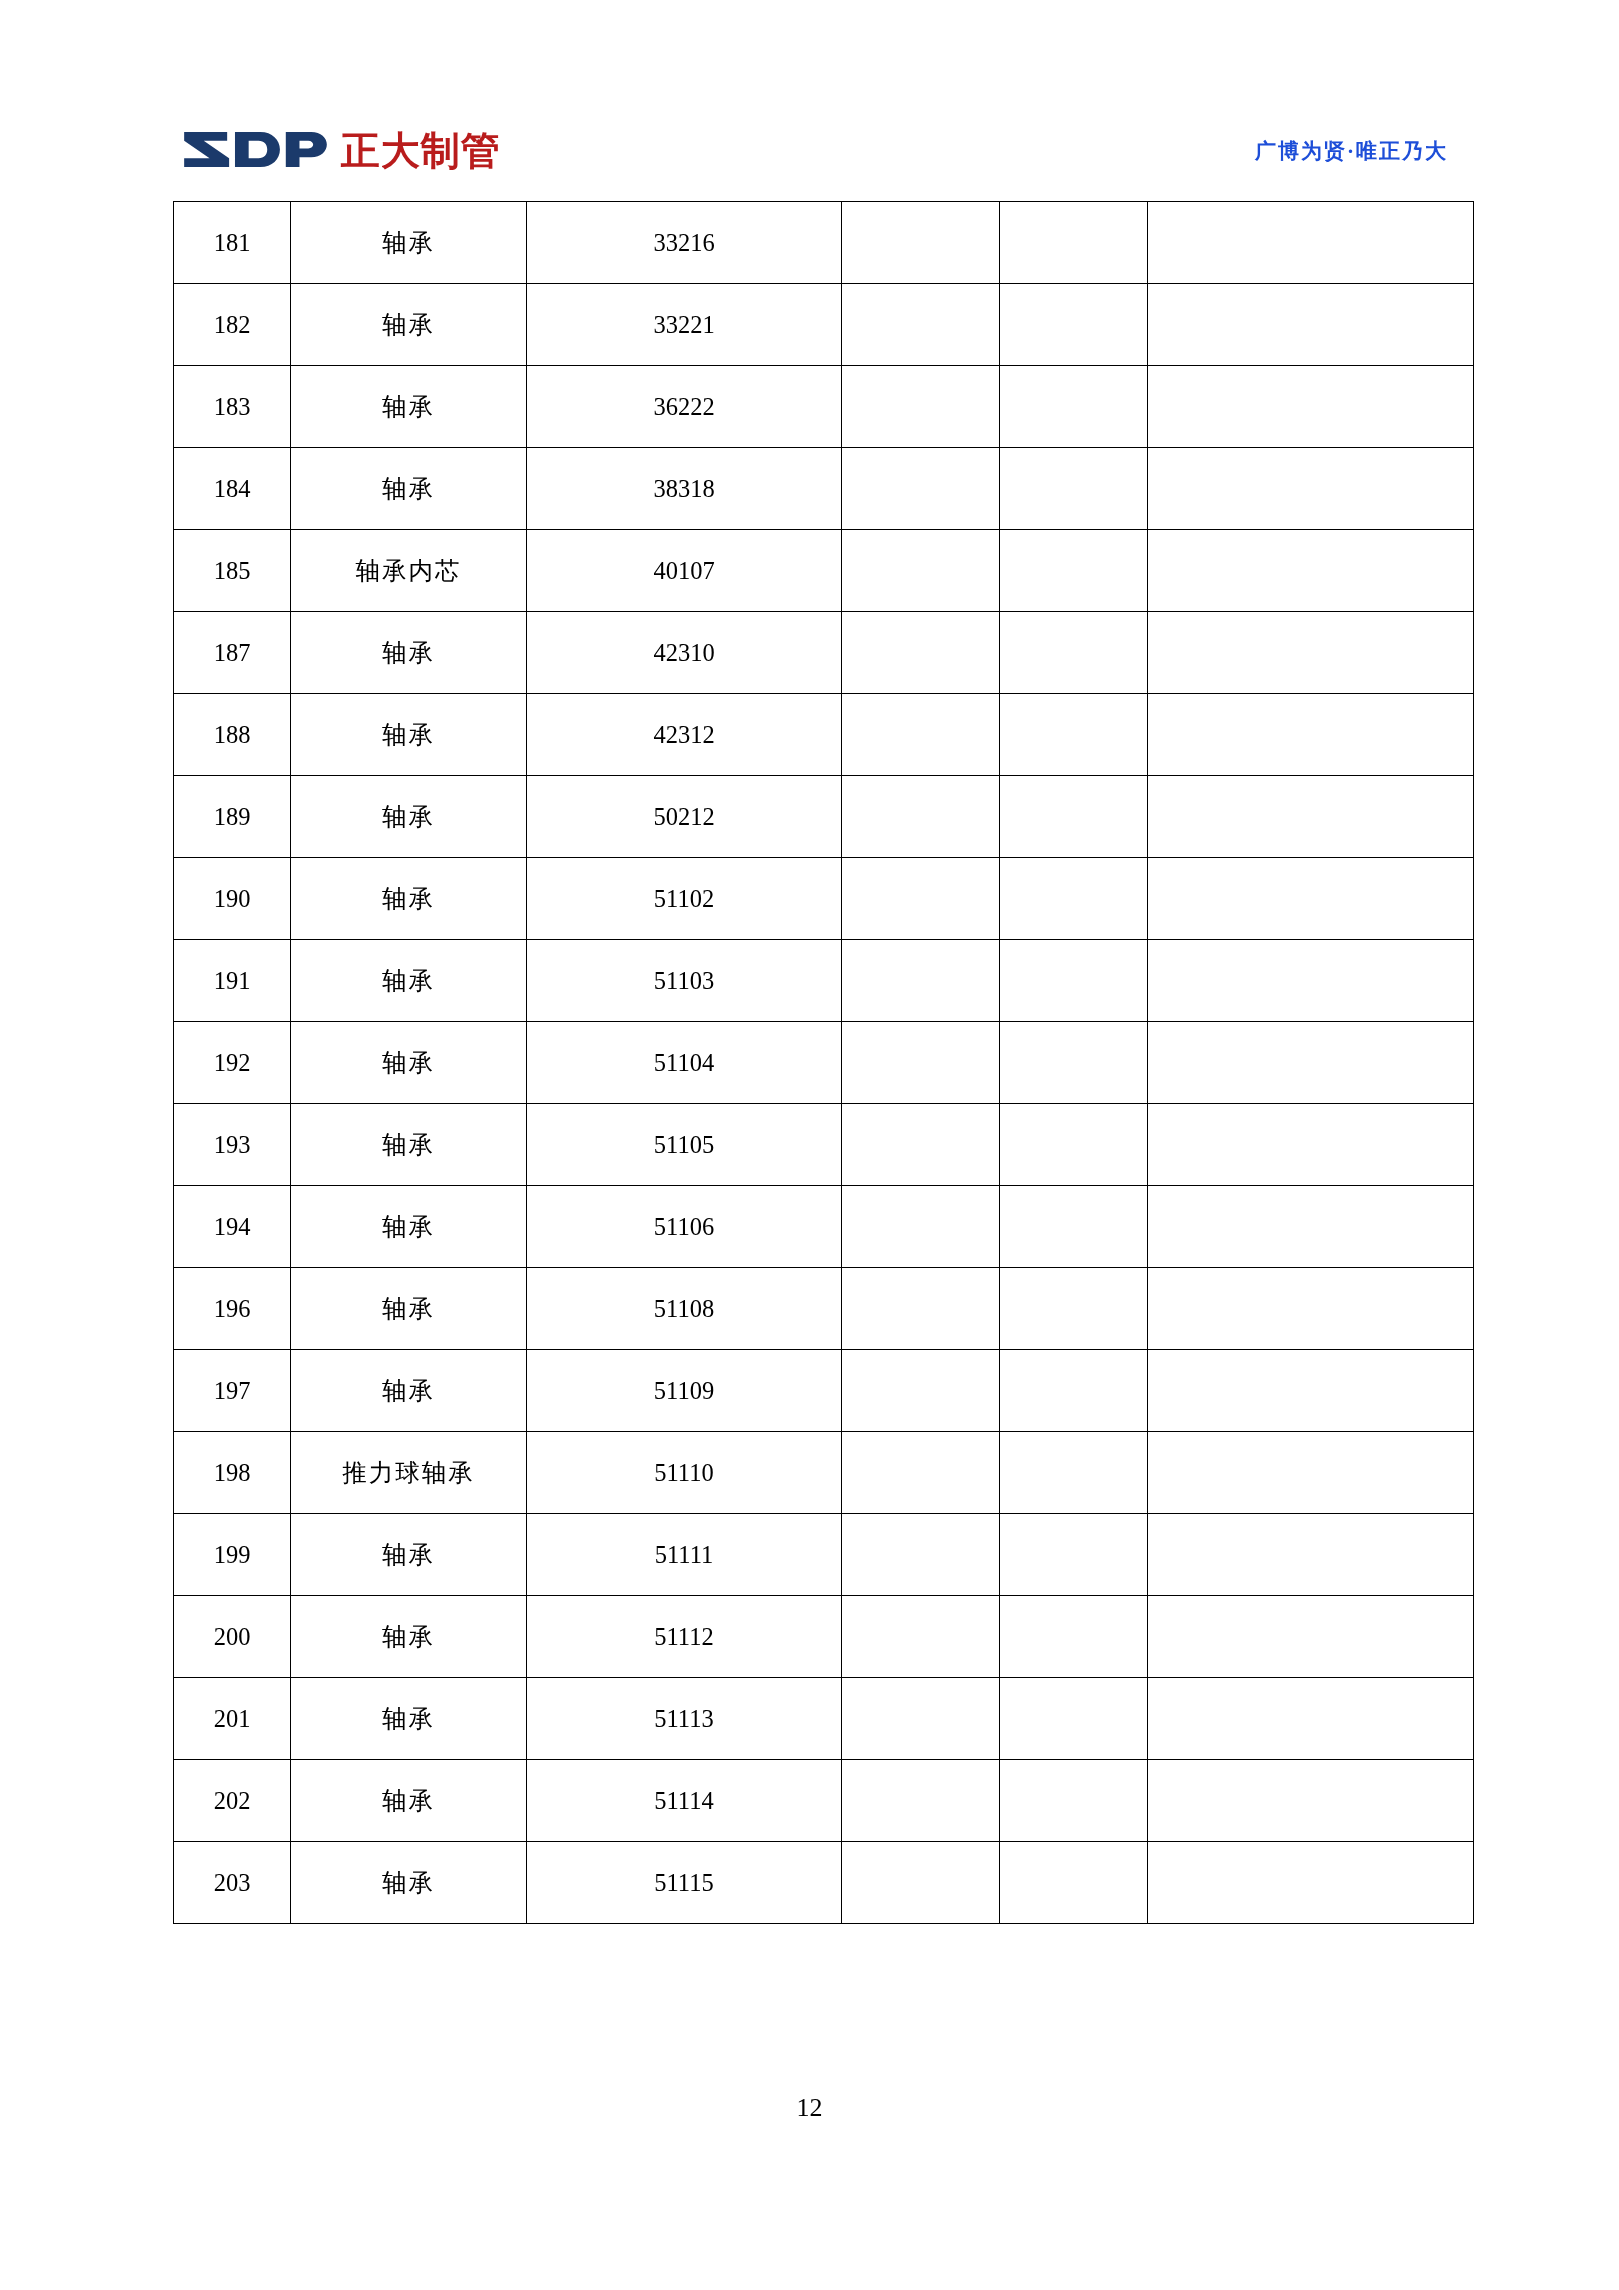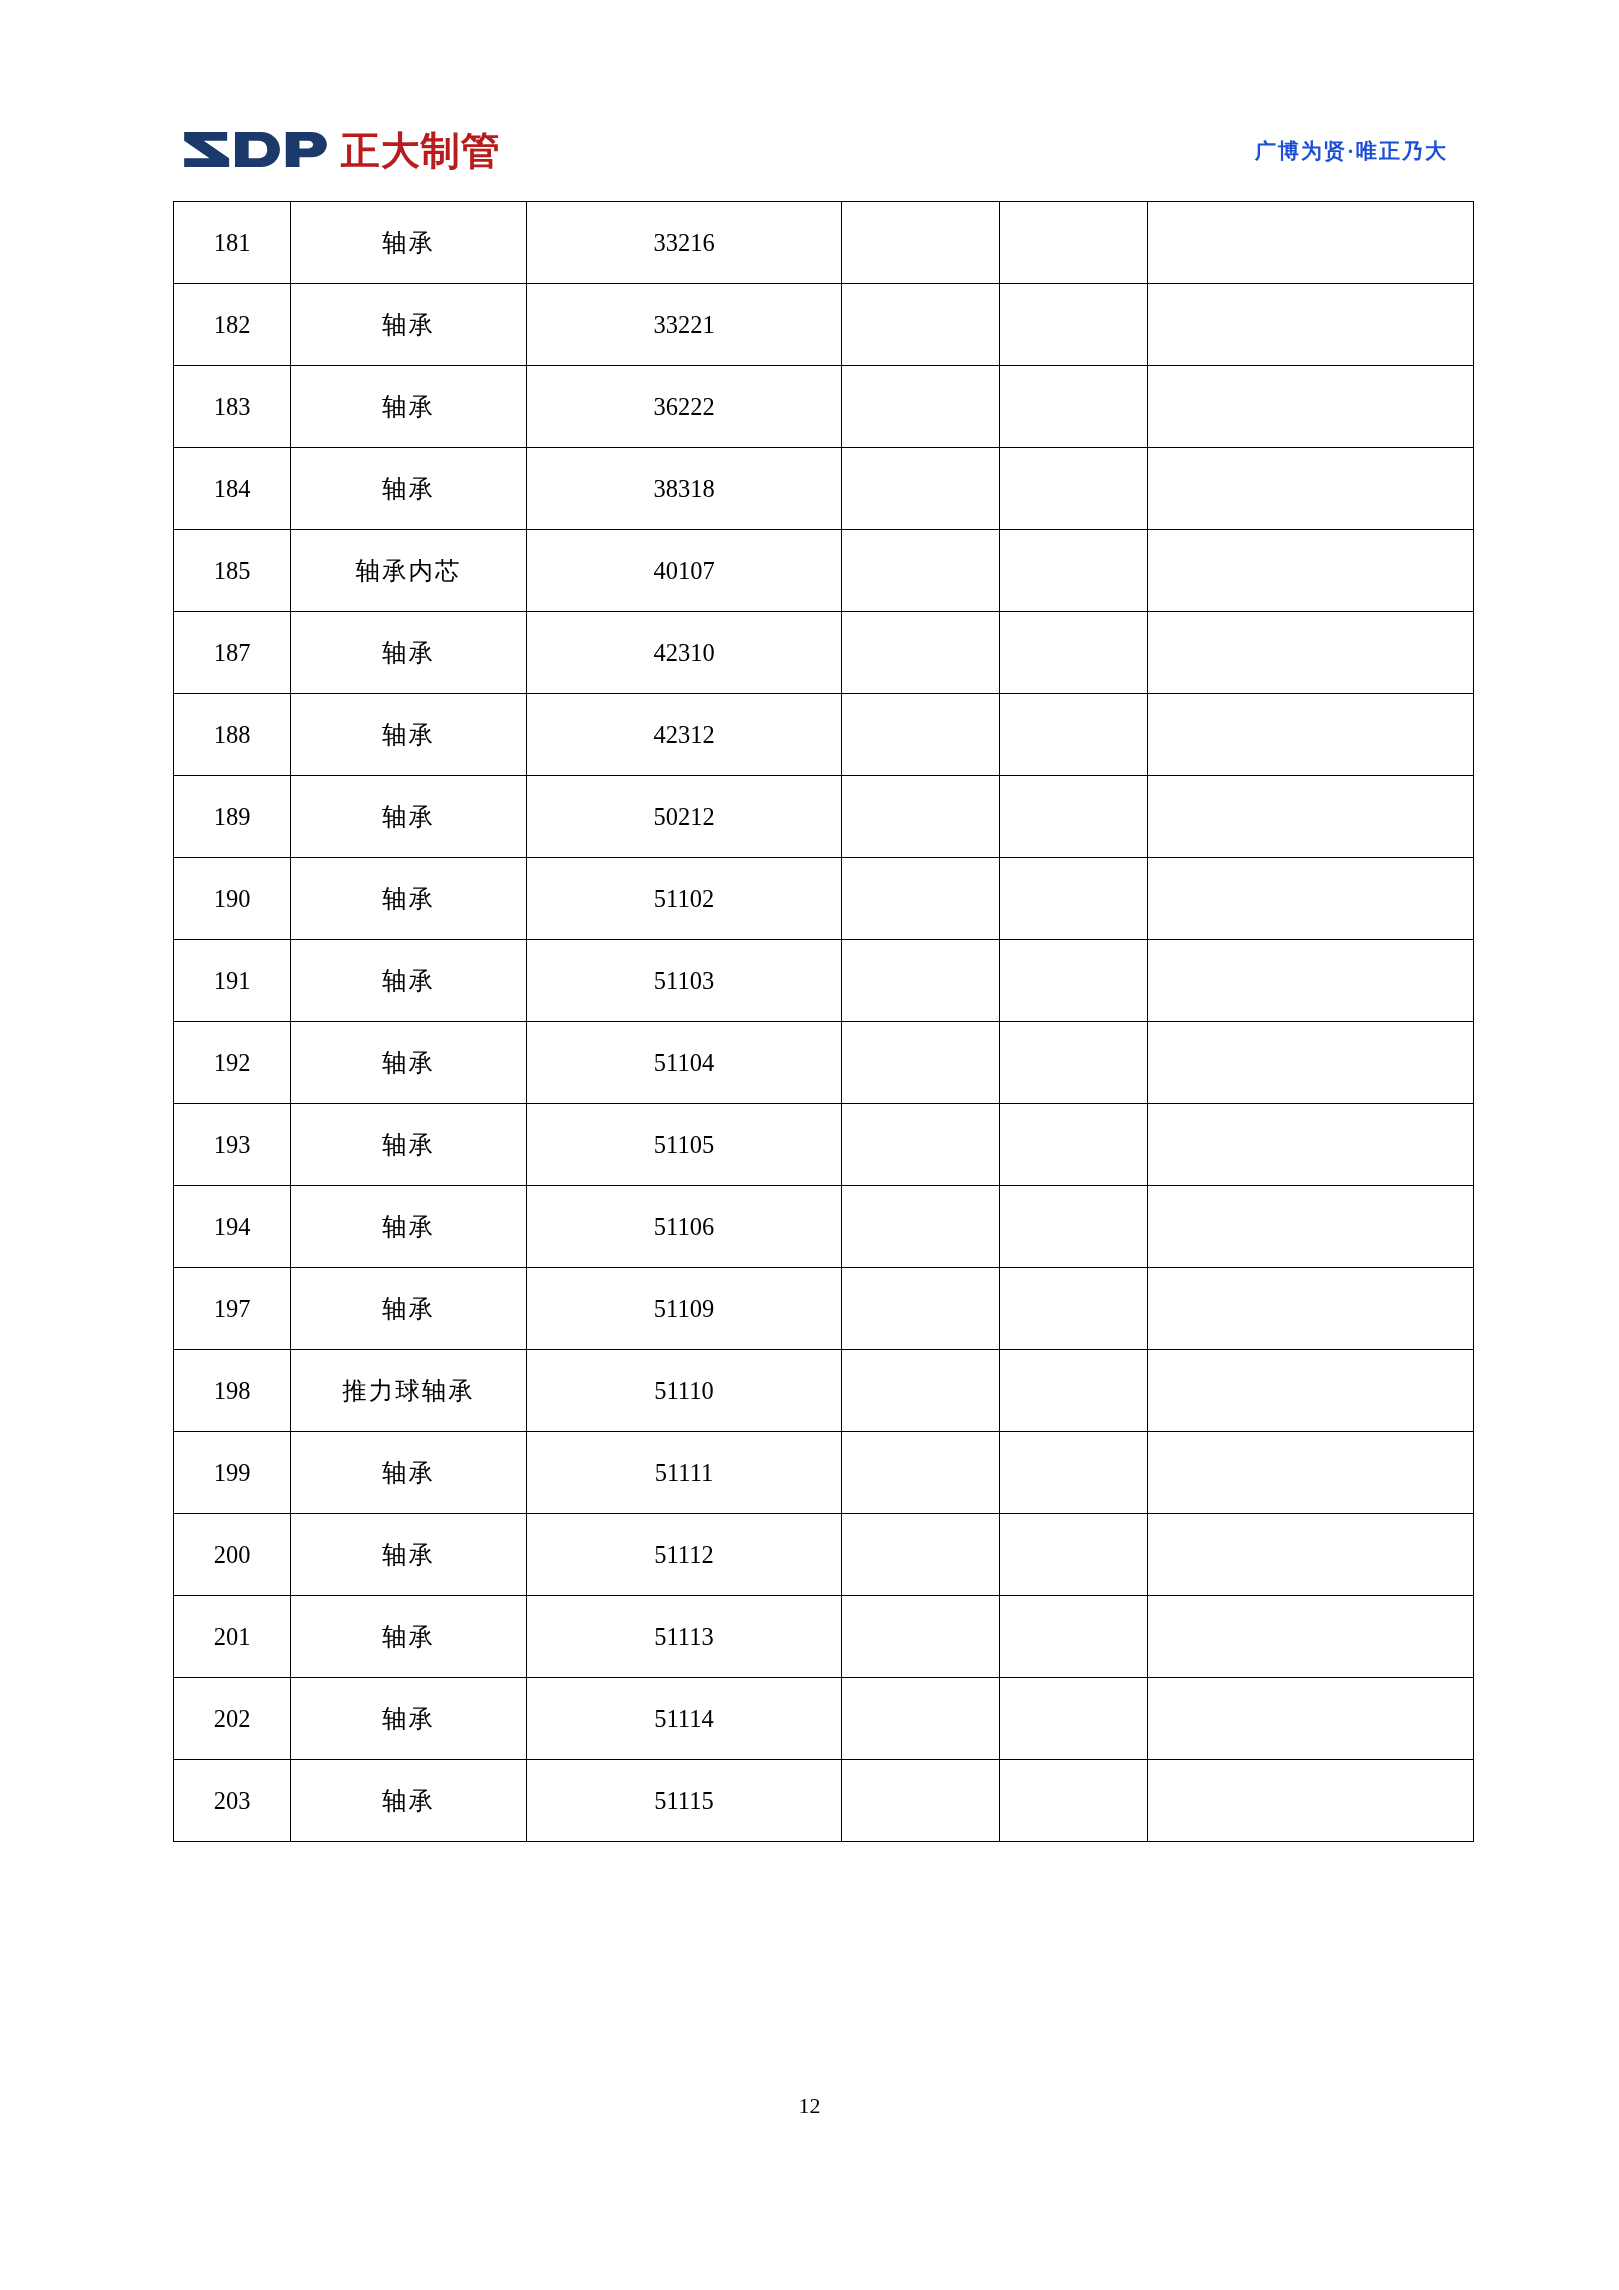--- a/index.html
+++ b/index.html
@@ -88,21 +88,21 @@
   td.c-e2    { width: 147px; }
   td.c-e3    { width: 325px; }
 
   
   .footer {
     position: absolute;
     top: 2093px;
     left: 0;
     width: 1619px;
     text-align: center;
-    font-size: 22px;
+    font-size: 26px;
     font-family: "Liberation Serif", serif;
   }
 </style>
 </head>
 <body>
 
 <div class="page">
 
   <div class="header">
     <div class="logo">
@@ -221,20 +221,28 @@
         </tr>
         <tr>
           <td class="c-idx">194</td>
           <td class="c-name">轴承</td>
           <td class="c-model">51106</td>
           <td class="c-e1"></td>
           <td class="c-e2"></td>
           <td class="c-e3"></td>
         </tr>
         <tr>
+          <td class="c-idx">196</td>
+          <td class="c-name">轴承</td>
+          <td class="c-model">51108</td>
+          <td class="c-e1"></td>
+          <td class="c-e2"></td>
+          <td class="c-e3"></td>
+        </tr>
+        <tr>
           <td class="c-idx">197</td>
           <td class="c-name">轴承</td>
           <td class="c-model">51109</td>
           <td class="c-e1"></td>
           <td class="c-e2"></td>
           <td class="c-e3"></td>
         </tr>
         <tr>
           <td class="c-idx">198</td>
           <td class="c-name">推力球轴承</td>

